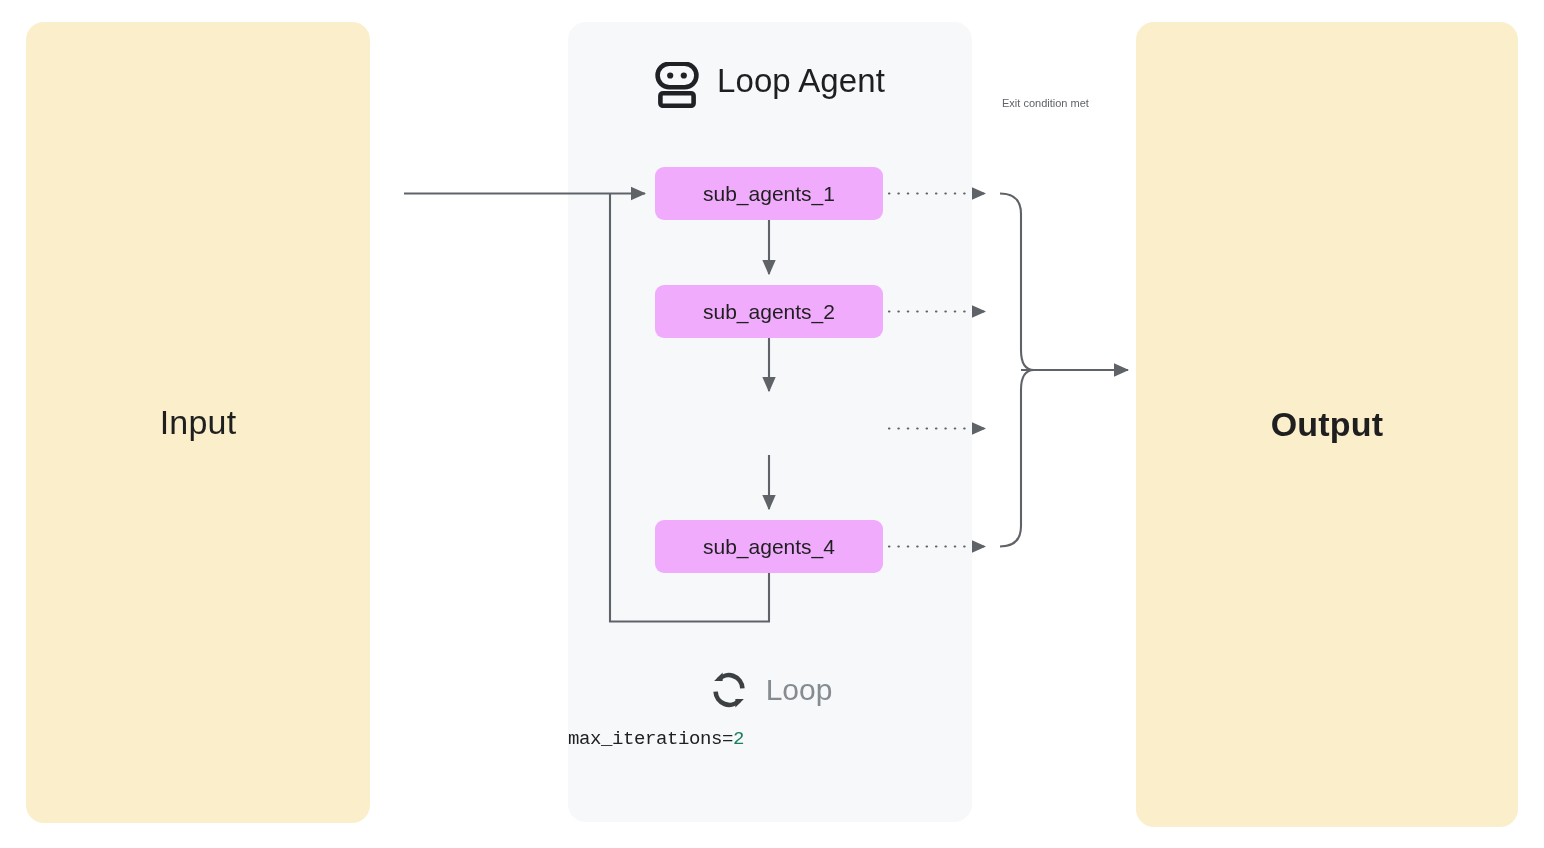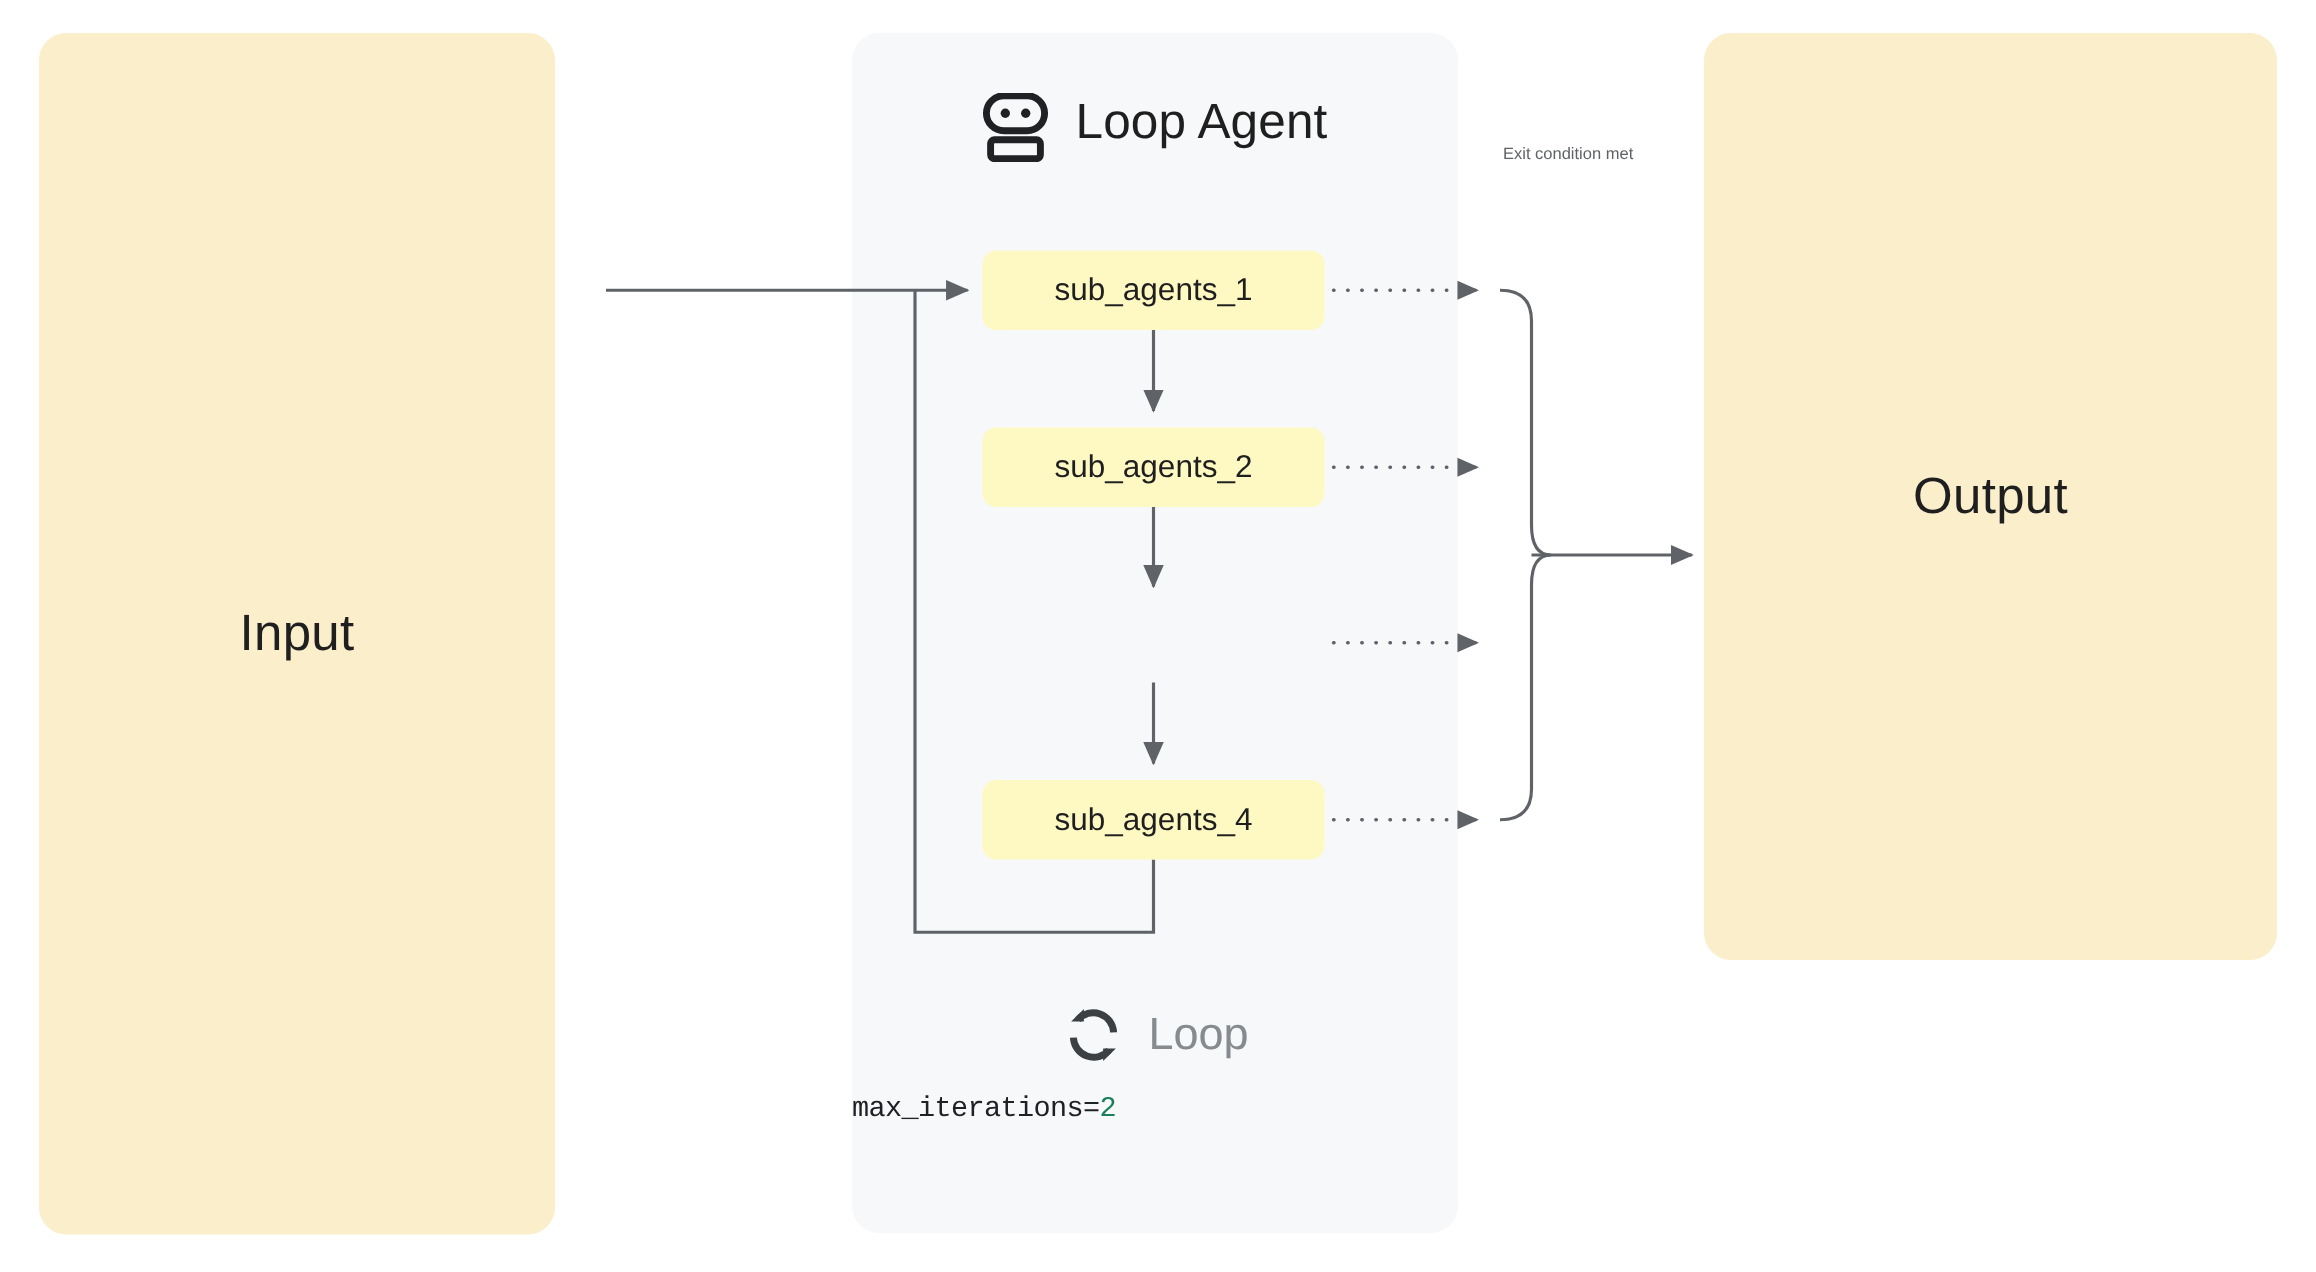--- a/index.html
+++ b/index.html
@@ -19,21 +19,21 @@
   
   .io-panel {
     position: absolute;
     background: #FAEECB;
     border-radius: 18px;
     display: flex;
     align-items: center;
     justify-content: center;
   }
   #input-panel  { left: 26px;   top: 22px; width: 344px; height: 801px; }
-  #output-panel { left: 1136px; top: 22px; width: 382px; height: 618px; }
+  #output-panel { left: 1136px; top: 22px; width: 382px; height: 805px; font-weight: bold; }
   .io-label {
     font-size: 34px;
     color: #1f1f1f;
     letter-spacing: 0.2px;
   }
 
   
   #loop-agent-container {
     position: absolute;
     left: 568px;
@@ -62,21 +62,21 @@
     letter-spacing: 0.1px;
     white-space: nowrap;
   }
 
   
   .agent-box {
     position: absolute;
     left: 655px;
     width: 228px;
     height: 53px;
-    background: #fef9c3;
+    background: #f0abfc;
     border-radius: 9px;
     display: flex;
     align-items: center;
     justify-content: center;
     color: #1f1f1f;
     font-size: 21px;
   }
   #agent-box-0 { top: 167px; }
   #agent-box-1 { top: 285px; }
   #agent-box-2 { top: 402px; }

